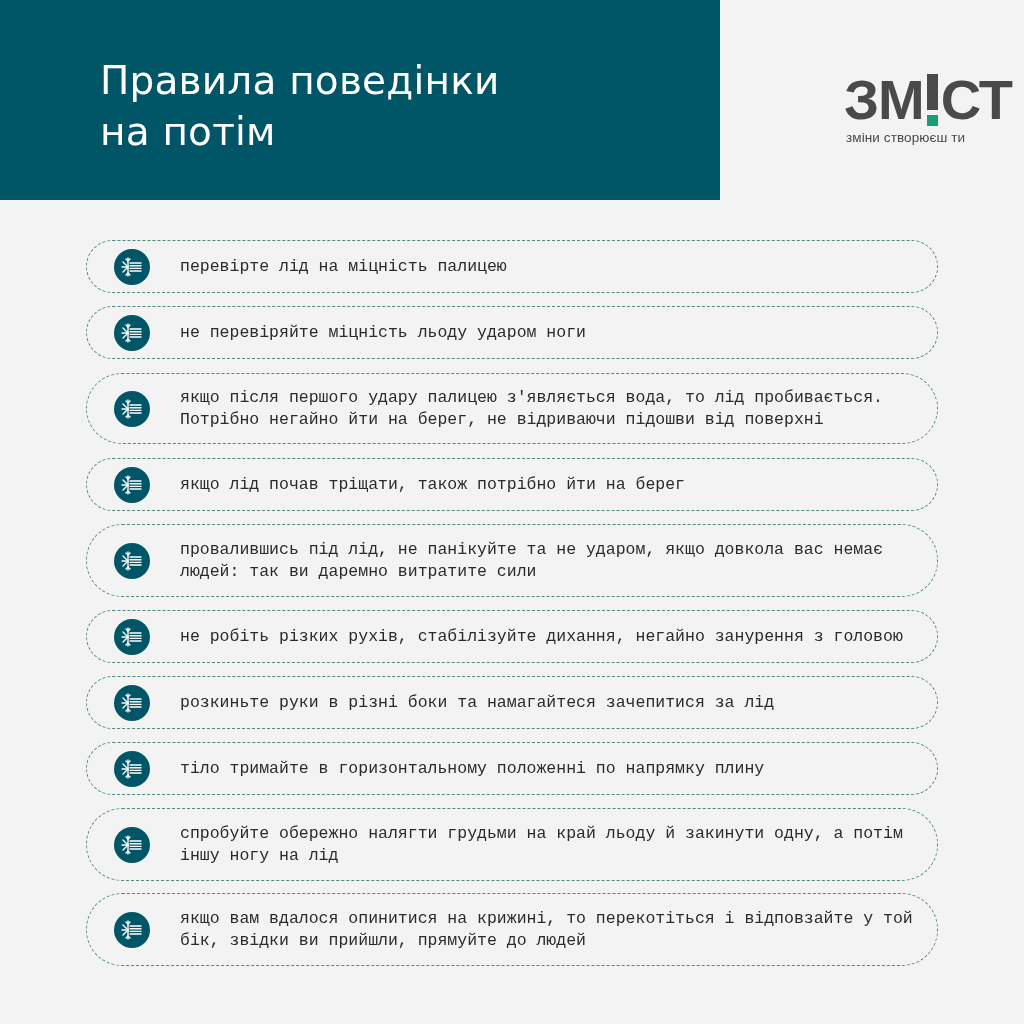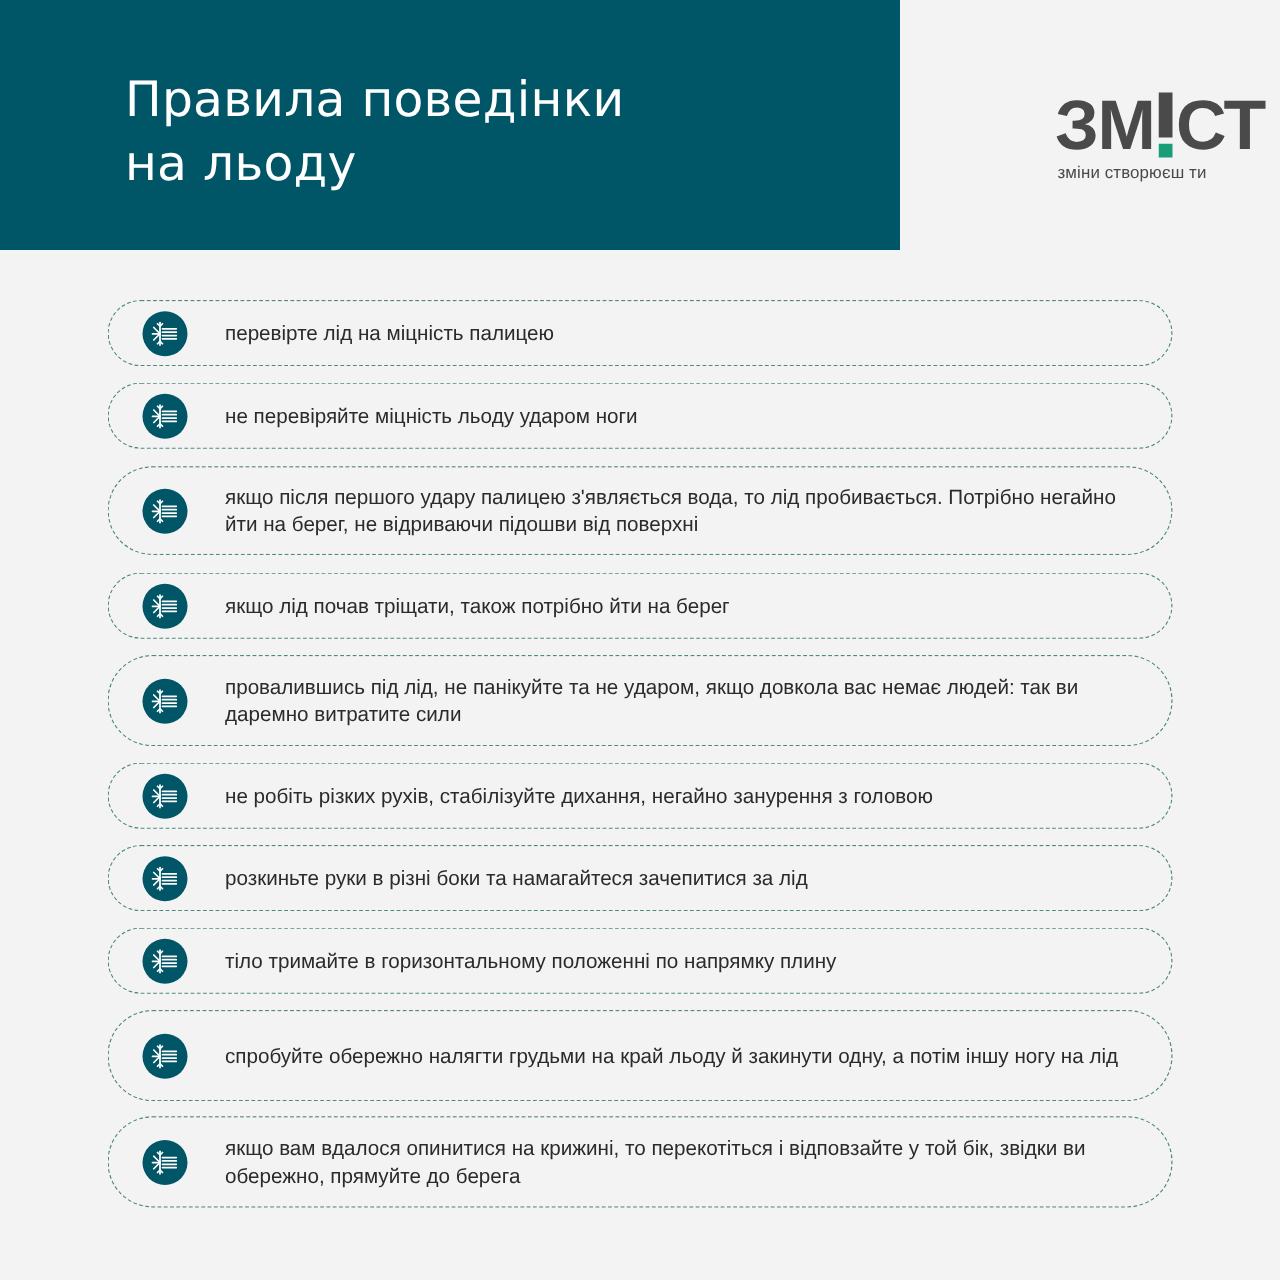--- a/index.html
+++ b/index.html
@@ -72,33 +72,33 @@
   .rule .icon {
     position: absolute; left: 27px; top: 50%;
     width: 36px; height: 36px; margin-top: -18px;
     border-radius: 50%;
     background: #005566;
     display: flex; align-items: center; justify-content: center;
   }
   .rule .text {
     position: absolute; left: 93px; right: 20px;
     top: 50%; transform: translateY(-50%);
-    font-family: Liberation Sans, sans-serif;
+    font-family: Liberation Mono, monospace;
     font-size: 16.5px;
     line-height: 22px;
     color: #2b2b2b;
   }
 </style>
 </head>
 <body>
 
 <div class="header">
   <h1 class="title">
     <span>Правила поведінки</span><br>
-    <span>на льоду</span>
+    <span>на потім</span>
   </h1>
 </div>
 
 <div class="logo">
   <div class="logo-word">
     <span>ЗМ</span>
     <span class="logo-excl">
       <span class="bar"></span>
         <span class="dot"></span>
     </span>
@@ -317,14 +317,14 @@
           <line x1="10" y1="4" x2="8" y2="6"></line>
           <line x1="6" y1="20" x2="8" y2="18"></line>
           <line x1="10" y1="20" x2="8" y2="18"></line>
           <line x1="10" y1="8" x2="21" y2="8"></line>
           <line x1="10" y1="10.7" x2="21" y2="10.7"></line>
           <line x1="10" y1="13.4" x2="21" y2="13.4"></line>
           <line x1="10" y1="16" x2="21" y2="16"></line>
         </g>
       </svg>
   </span>
-  <div class="text">якщо вам вдалося опинитися на крижині, то перекотіться і відповзайте у той бік, звідки ви обережно, прямуйте до берега</div>
+  <div class="text">якщо вам вдалося опинитися на крижині, то перекотіться і відповзайте у той бік, звідки ви прийшли, прямуйте до людей</div>
 </div>
 
 </body></html>

